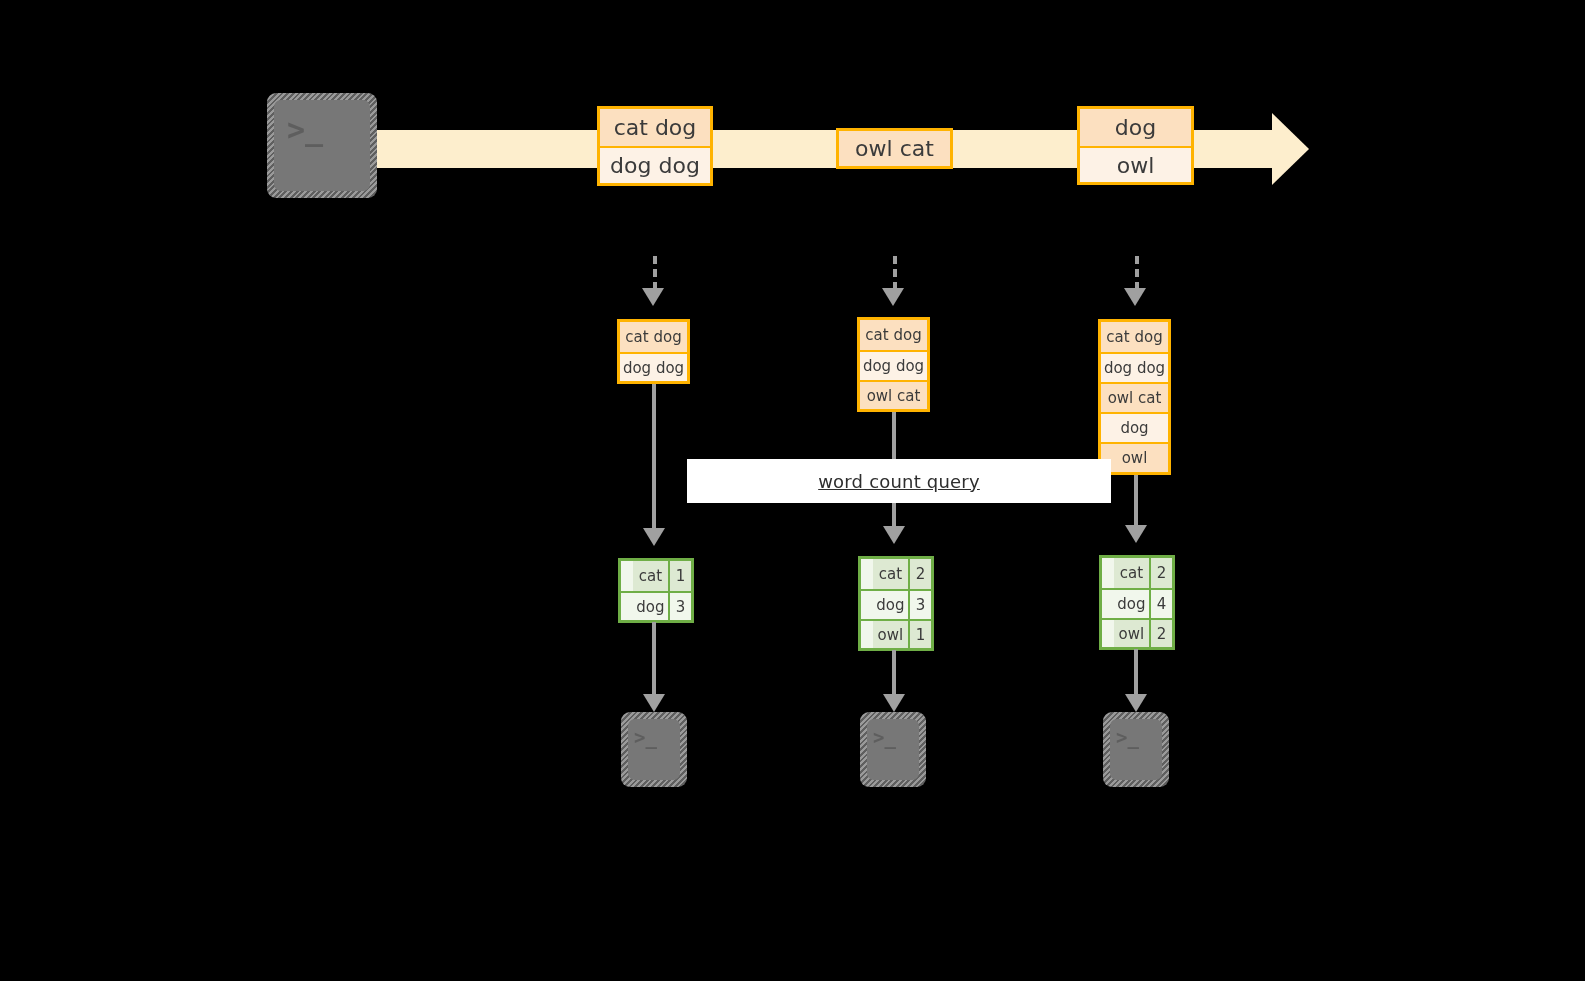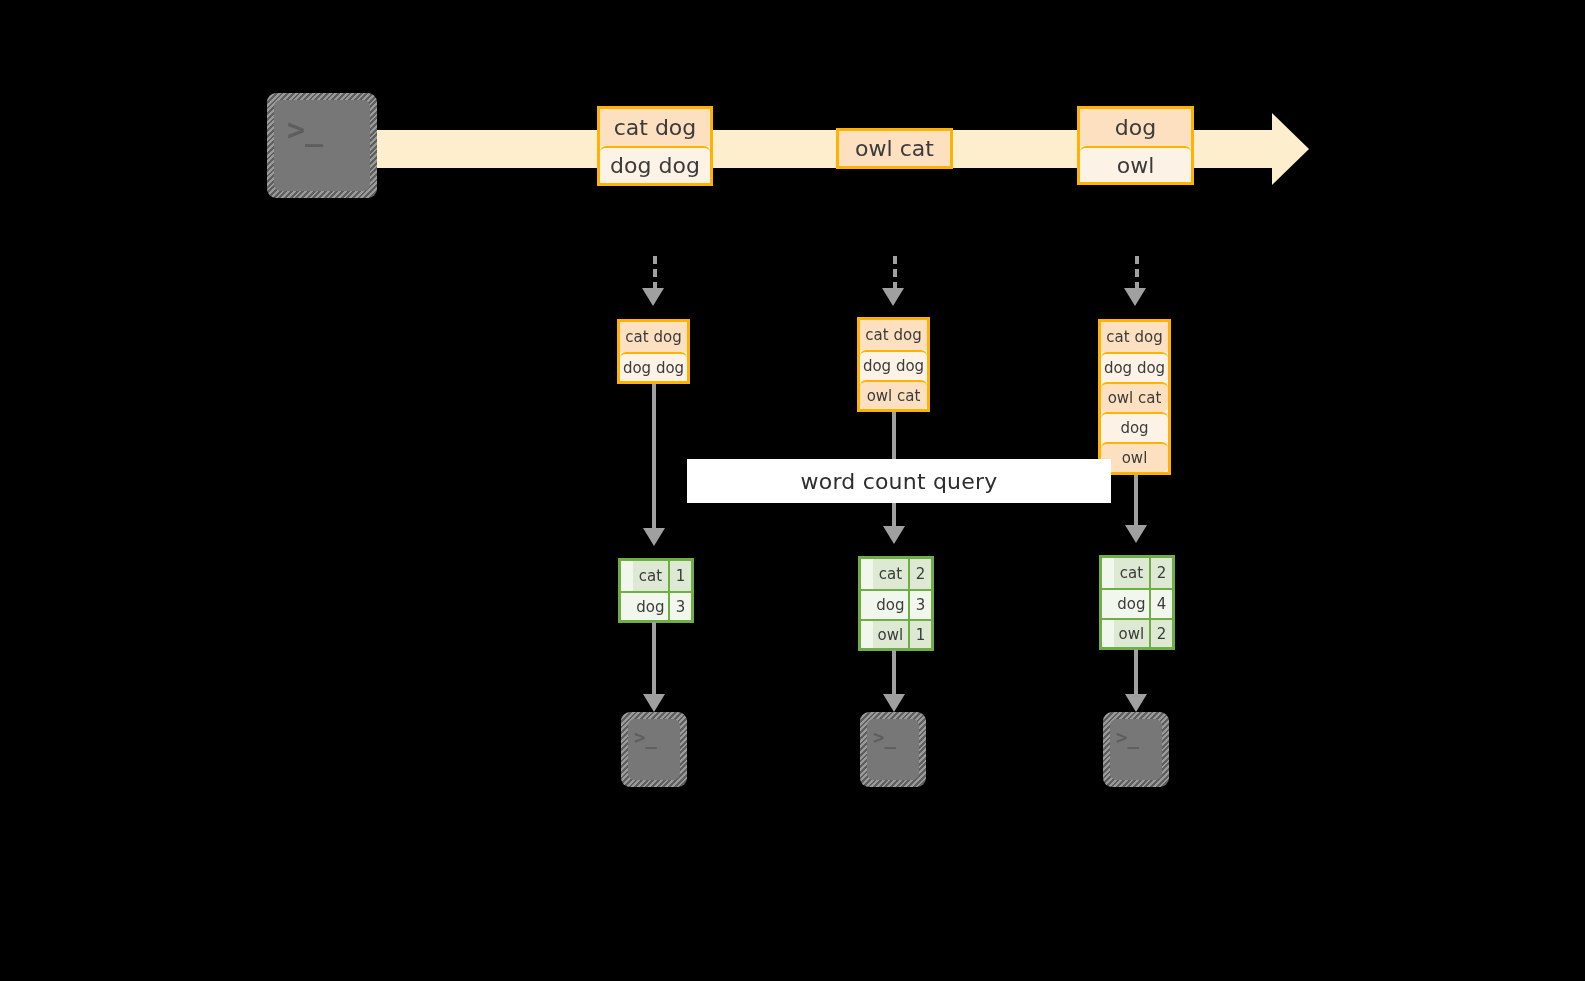--- a/index.html
+++ b/index.html
@@ -76,21 +76,21 @@
   }
   .obox .row {
     display: flex;
     align-items: center;
     justify-content: center;
     color: #3b3b3b;
     white-space: nowrap;
   }
   .obox .row.shade-a { background: #fce0c0; }
   .obox .row.shade-b { background: #fdf2e6; }
-  .obox .row + .row { border-top: 2px solid #ffb300; border-radius: 6px; }
+  .obox .row + .row { border-top: 2px solid #ffb300; }
 
   
   .obox-big .row { height: 37px; font-size: 22px; }
 
   
   .obox-small .row { height: 30px; font-size: 15px; }
 
   
   .gbox {
     position: absolute;
@@ -141,23 +141,24 @@
     left: 687px;
     top: 459px;
     width: 424px;
     height: 44px;
     background: #ffffff;
     display: flex;
     align-items: center;
     justify-content: center;
   }
   .banner span {
-    font-size: 22px;
+    font-size: 18px;
     color: #2e2e2e;
     letter-spacing: 0.2px;
+    text-decoration: underline;
   }
 </style>
 </head>
 <body>
 
 <div id="stage">
 
   <div class="ribbon"></div>
   <div class="ribbon-head"></div>
 

